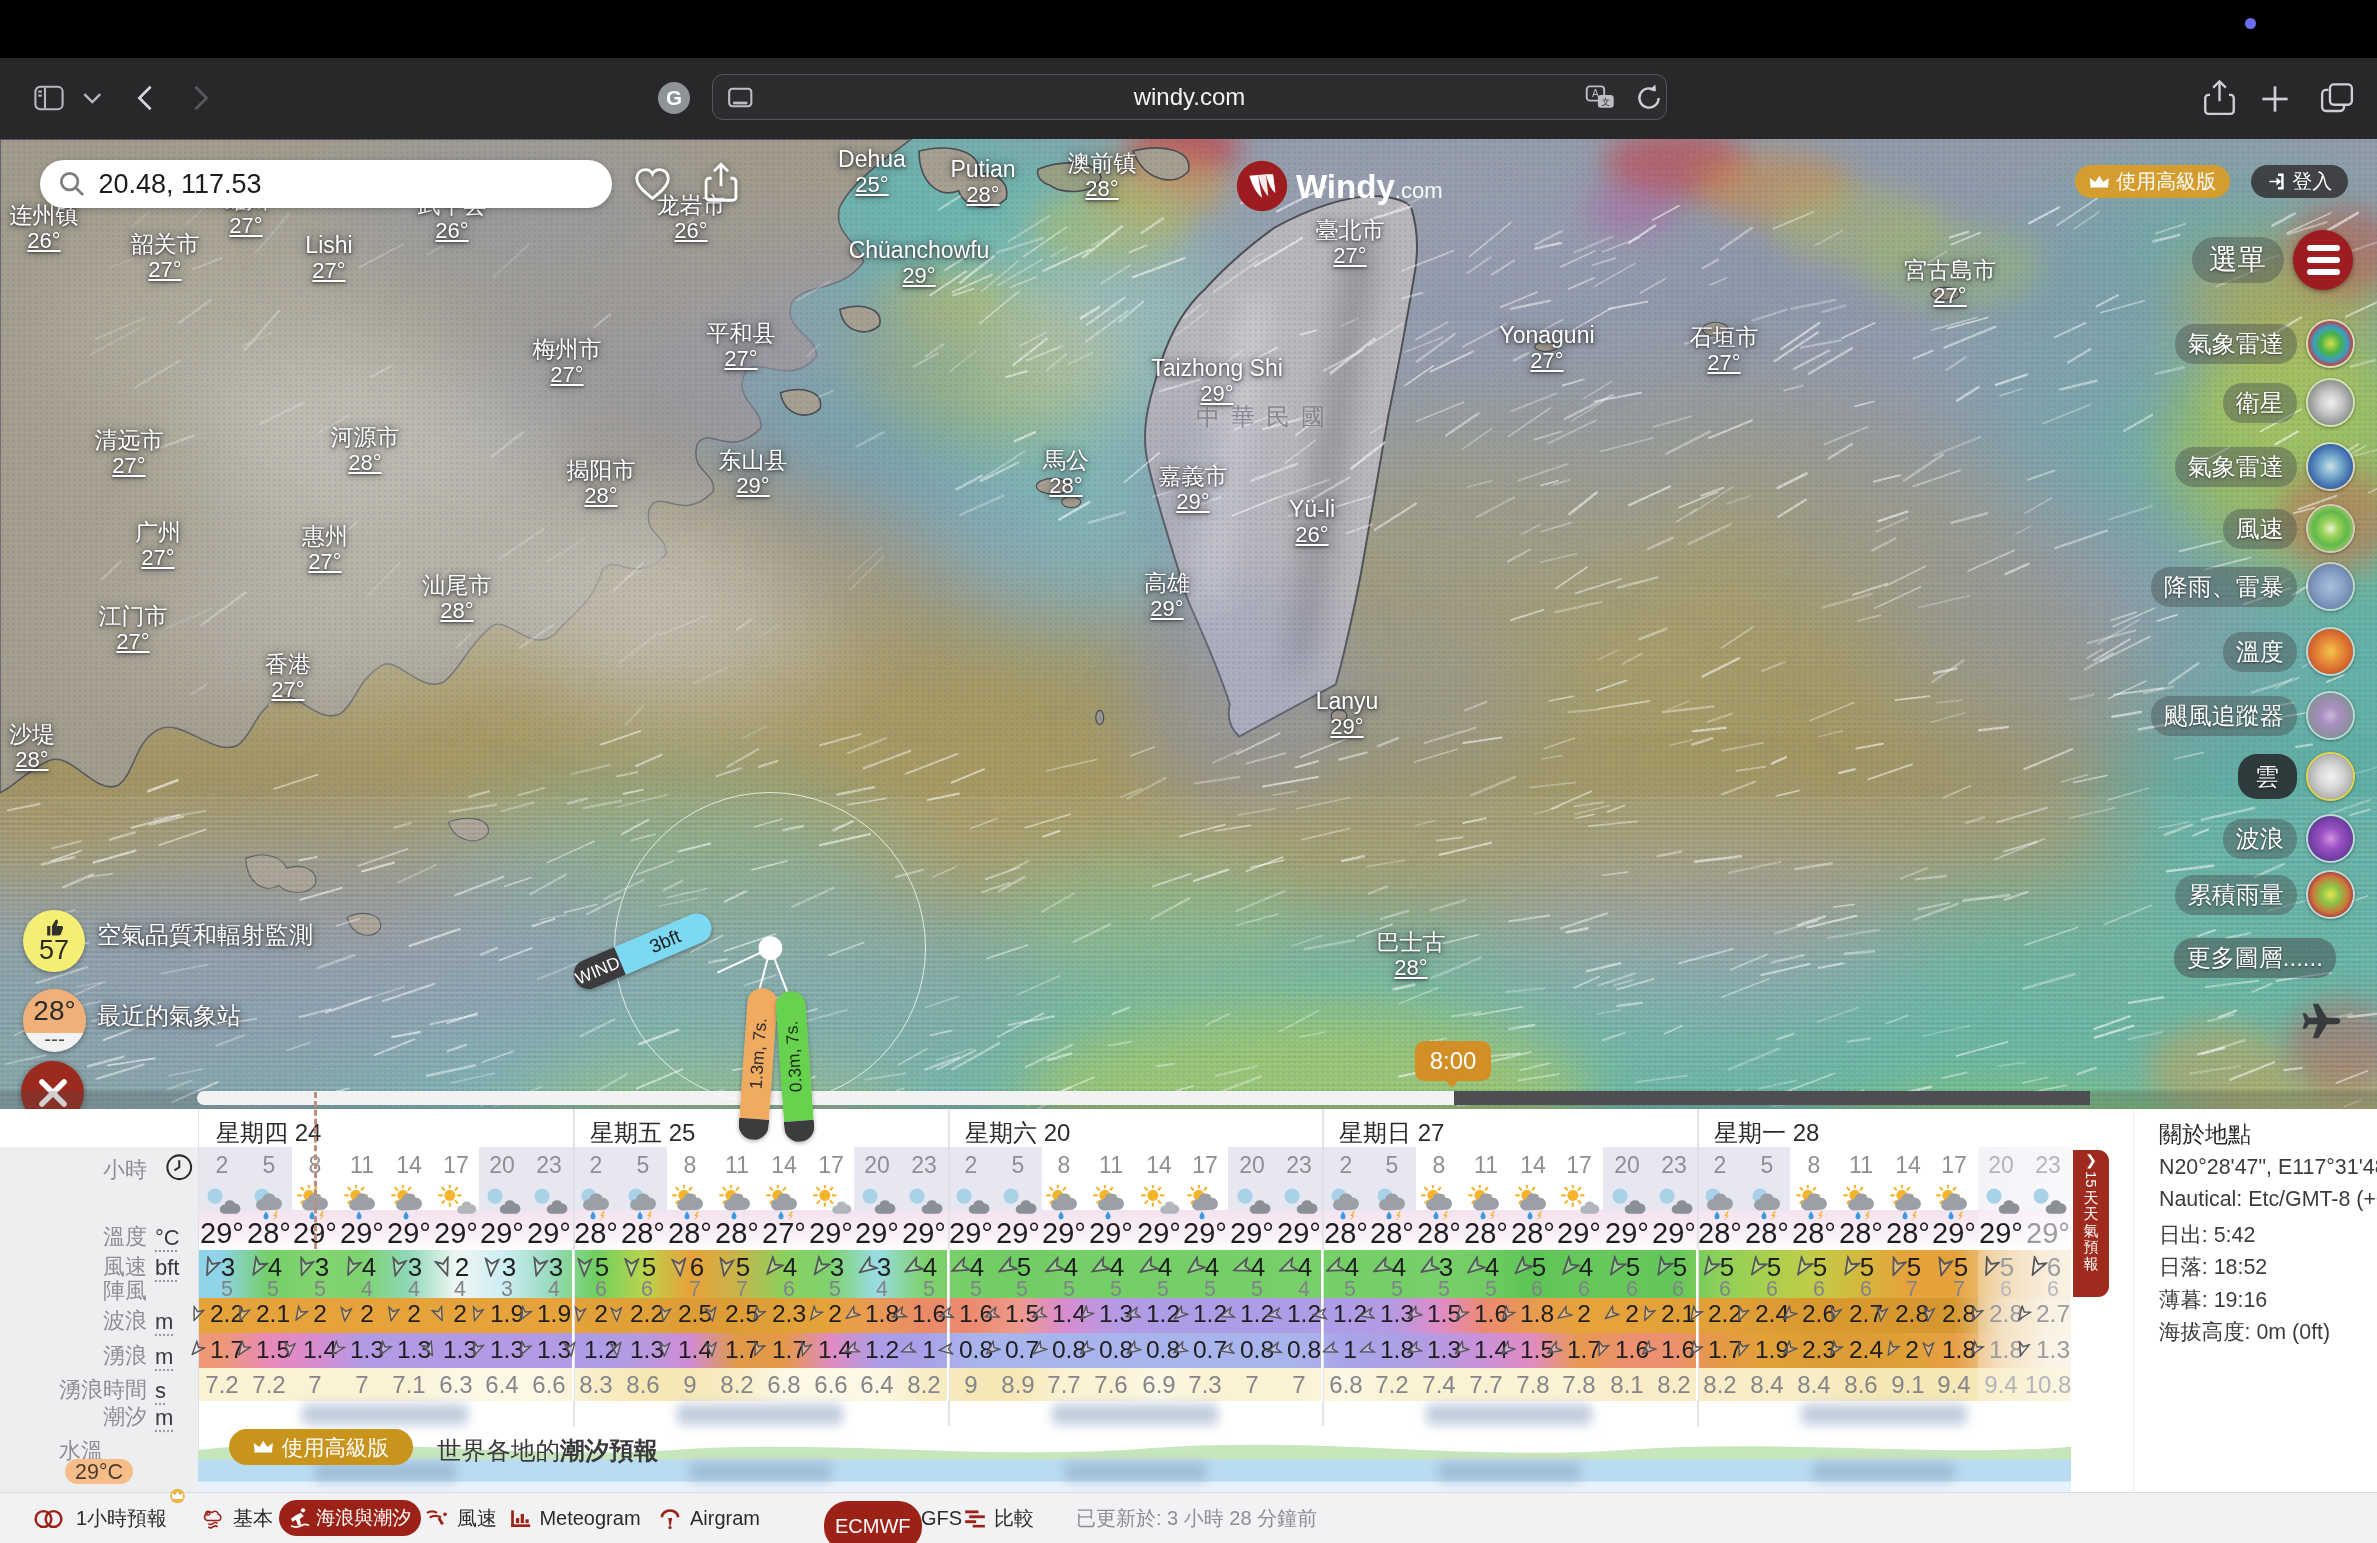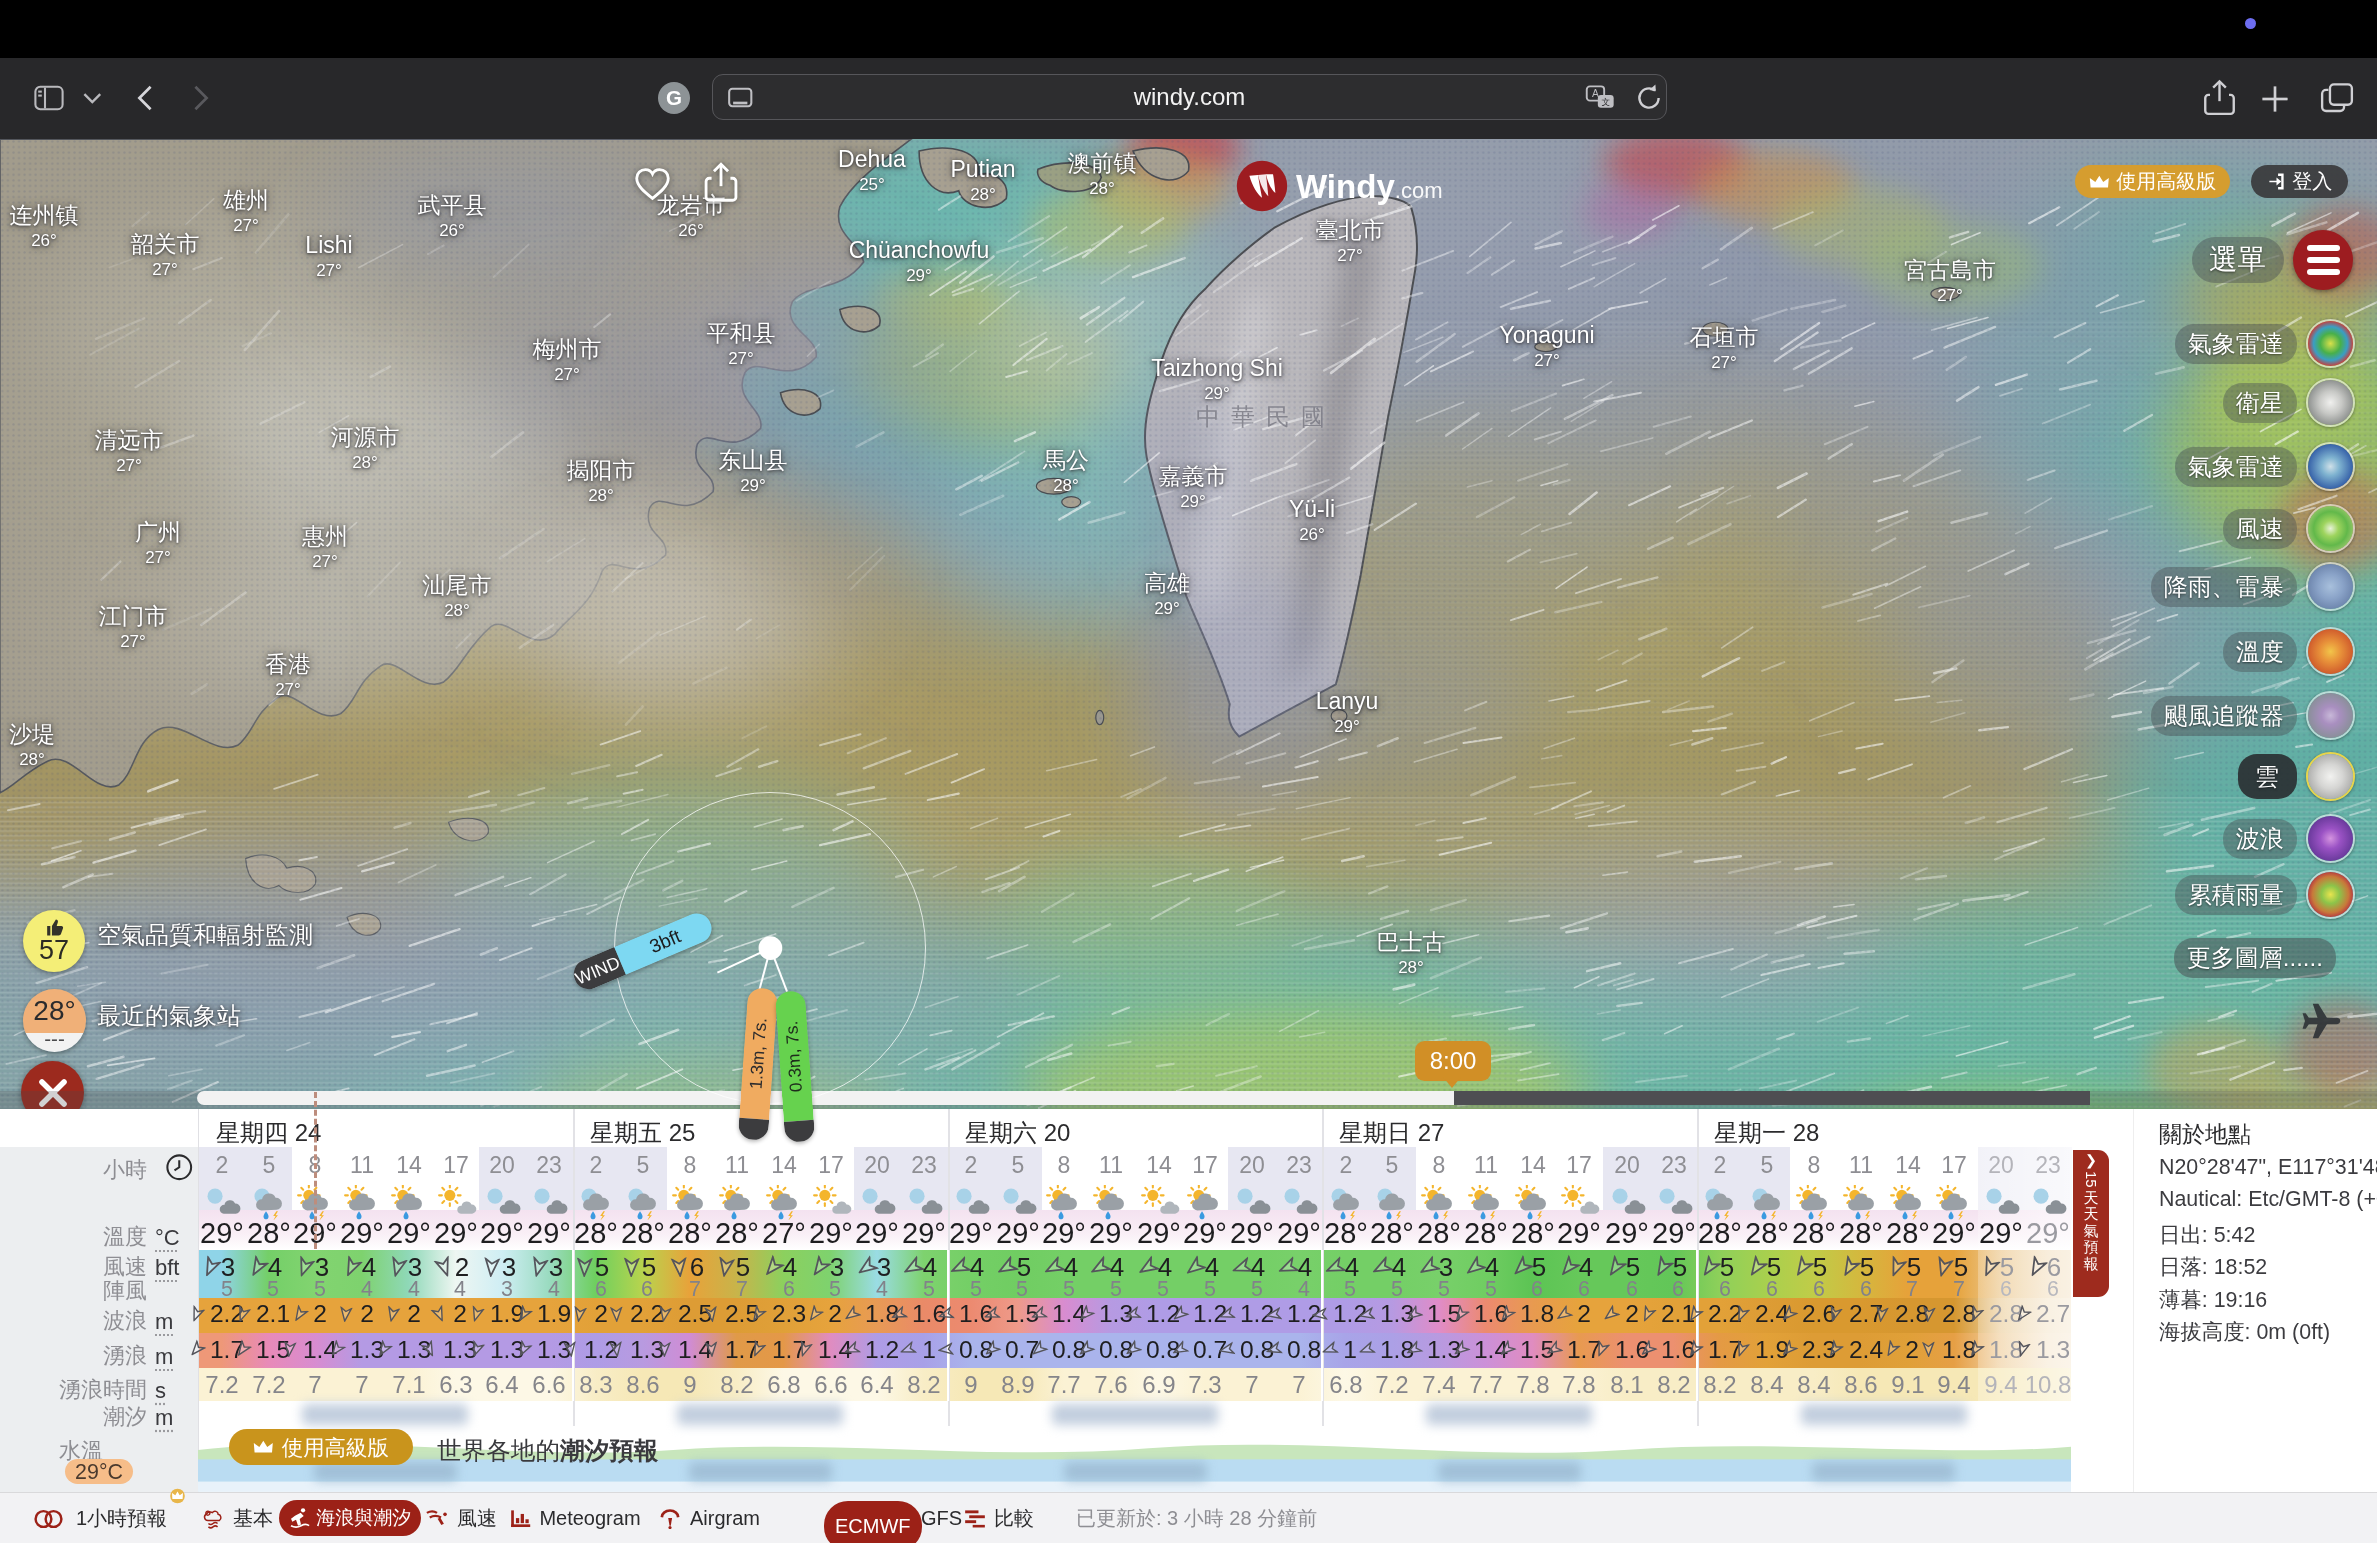--- a/index.html
+++ b/index.html
@@ -8,21 +8,21 @@
 #stage{position:relative;width:2377px;height:1544px;}
 
 #blackbar{left:0;top:0;width:2377px;height:58px;background:#000;}
 #toolbar{left:0;top:58px;width:2377px;height:81px;background:#28282a;}
 #urlpill{position:absolute;left:712px;top:74px;width:955px;height:46px;border:1.6px solid #56565a;
  border-radius:11px;background:#2d2d2f;color:#f2f2f2;font-size:24px;display:flex;align-items:center;justify-content:center;}
 
 #map{left:0;top:139px;width:2377px;height:971px;background:#98a0ab;overflow:hidden;}
 .mlabel{position:absolute;color:#fff;text-align:center;font-size:23px;line-height:26px;
  text-shadow:0 0.8px 3.2px rgba(40,40,45,.95),0 0 8px rgba(40,40,45,.7);white-space:nowrap;transform:translateX(-50%);}
-.mlabel .t{font-size:17px;}
+.mlabel .t{font-size:22px;text-decoration:underline;}
 #searchpill{position:absolute;left:40px;top:21.4px;width:572px;height:48px;background:#fff;border-radius:25px;
  display:flex;align-items:center;color:#1c1c1e;font-size:27px;box-shadow:0 1.6px 6.3px rgba(0,0,0,.25);}
 #wlogo{position:absolute;left:1235px;top:20.6px;}
 .gold{background:#d59d2f;color:#fff;}
 #premium{position:absolute;left:2075px;top:26px;width:155px;height:33px;border-radius:17.4px;display:flex;
  align-items:center;justify-content:center;font-size:20px;gap:7.1px;}
 #login{position:absolute;left:2251px;top:26px;width:97px;height:33px;border-radius:17.4px;background:rgba(58,58,60,.92);
  color:#fff;font-size:20px;display:flex;align-items:center;justify-content:center;gap:6.3px;}
 .rmenu{position:absolute;display:flex;align-items:center;}
 .rlabel{color:#fff;font-size:24px;padding:4px 12.7px;background:rgba(72,76,82,.42);border-radius:19px;
@@ -1010,20 +1010,24 @@
       </div>
 <div class="mlabel" style="left:1950px;top:118px">
         <div>宮古島市</div>
         <div class="t">27°</div>
       </div>
 <div class="mlabel" style="left:1411px;top:790px">
         <div>巴士古</div>
         <div class="t">28°</div>
       </div>
 <div class="abs" style="left:1266px;top:262px;transform:translateX(-50%);color:#7e7e88;font-size:24px;letter-spacing:11px;opacity:.85;text-shadow:0 0 4.8px rgba(255,255,255,.5);white-space:nowrap;">中華民國</div>
+<div id="searchpill"><svg style="margin:0 11px 0 17.4px" width="30" height="30" viewBox="0 0 38 38" fill="none" stroke="#7c7c80" stroke-width="3.4">
+          <circle cx="16" cy="16" r="10.5"></circle>
+          <line x1="24" y1="24" x2="33" y2="33"></line>
+        </svg>20.48, 117.53</div>
 <svg class="abs" style="left:632px;top:26px" width="41" height="40" viewBox="0 0 52 50" fill="none" stroke="#fff" stroke-width="3.6" filter="drop-shadow(0 1px 3px rgba(0,0,0,.5))">
         <path d="M26 42 C16 34 6 26 6 16.5 C6 10 11 5.5 17 5.5 C21 5.5 24.5 7.8 26 11 C27.5 7.8 31 5.5 35 5.5 C41 5.5 46 10 46 16.5 C46 26 36 34 26 42 Z"></path>
       </svg>
 <svg class="abs" style="left:701px;top:22px" width="40" height="44" viewBox="0 0 50 56" fill="none" stroke="#fff" stroke-width="3.6" filter="drop-shadow(0 1px 3px rgba(0,0,0,.5))">
         <path d="M13 22 H10 a4 4 0 0 0 -4 4 v20 a4 4 0 0 0 4 4 h30 a4 4 0 0 0 4 -4 V26 a4 4 0 0 0 -4 -4 h-3"></path>
         <line x1="25" y1="32" x2="25" y2="6"></line>
         <path d="M16 13 L25 4 L34 13"></path>
       </svg>
 <div id="wlogo"><svg width="262" height="52" viewBox="0 0 330 66">
 <circle cx="33" cy="33" r="32" fill="#9d1c20"></circle>

